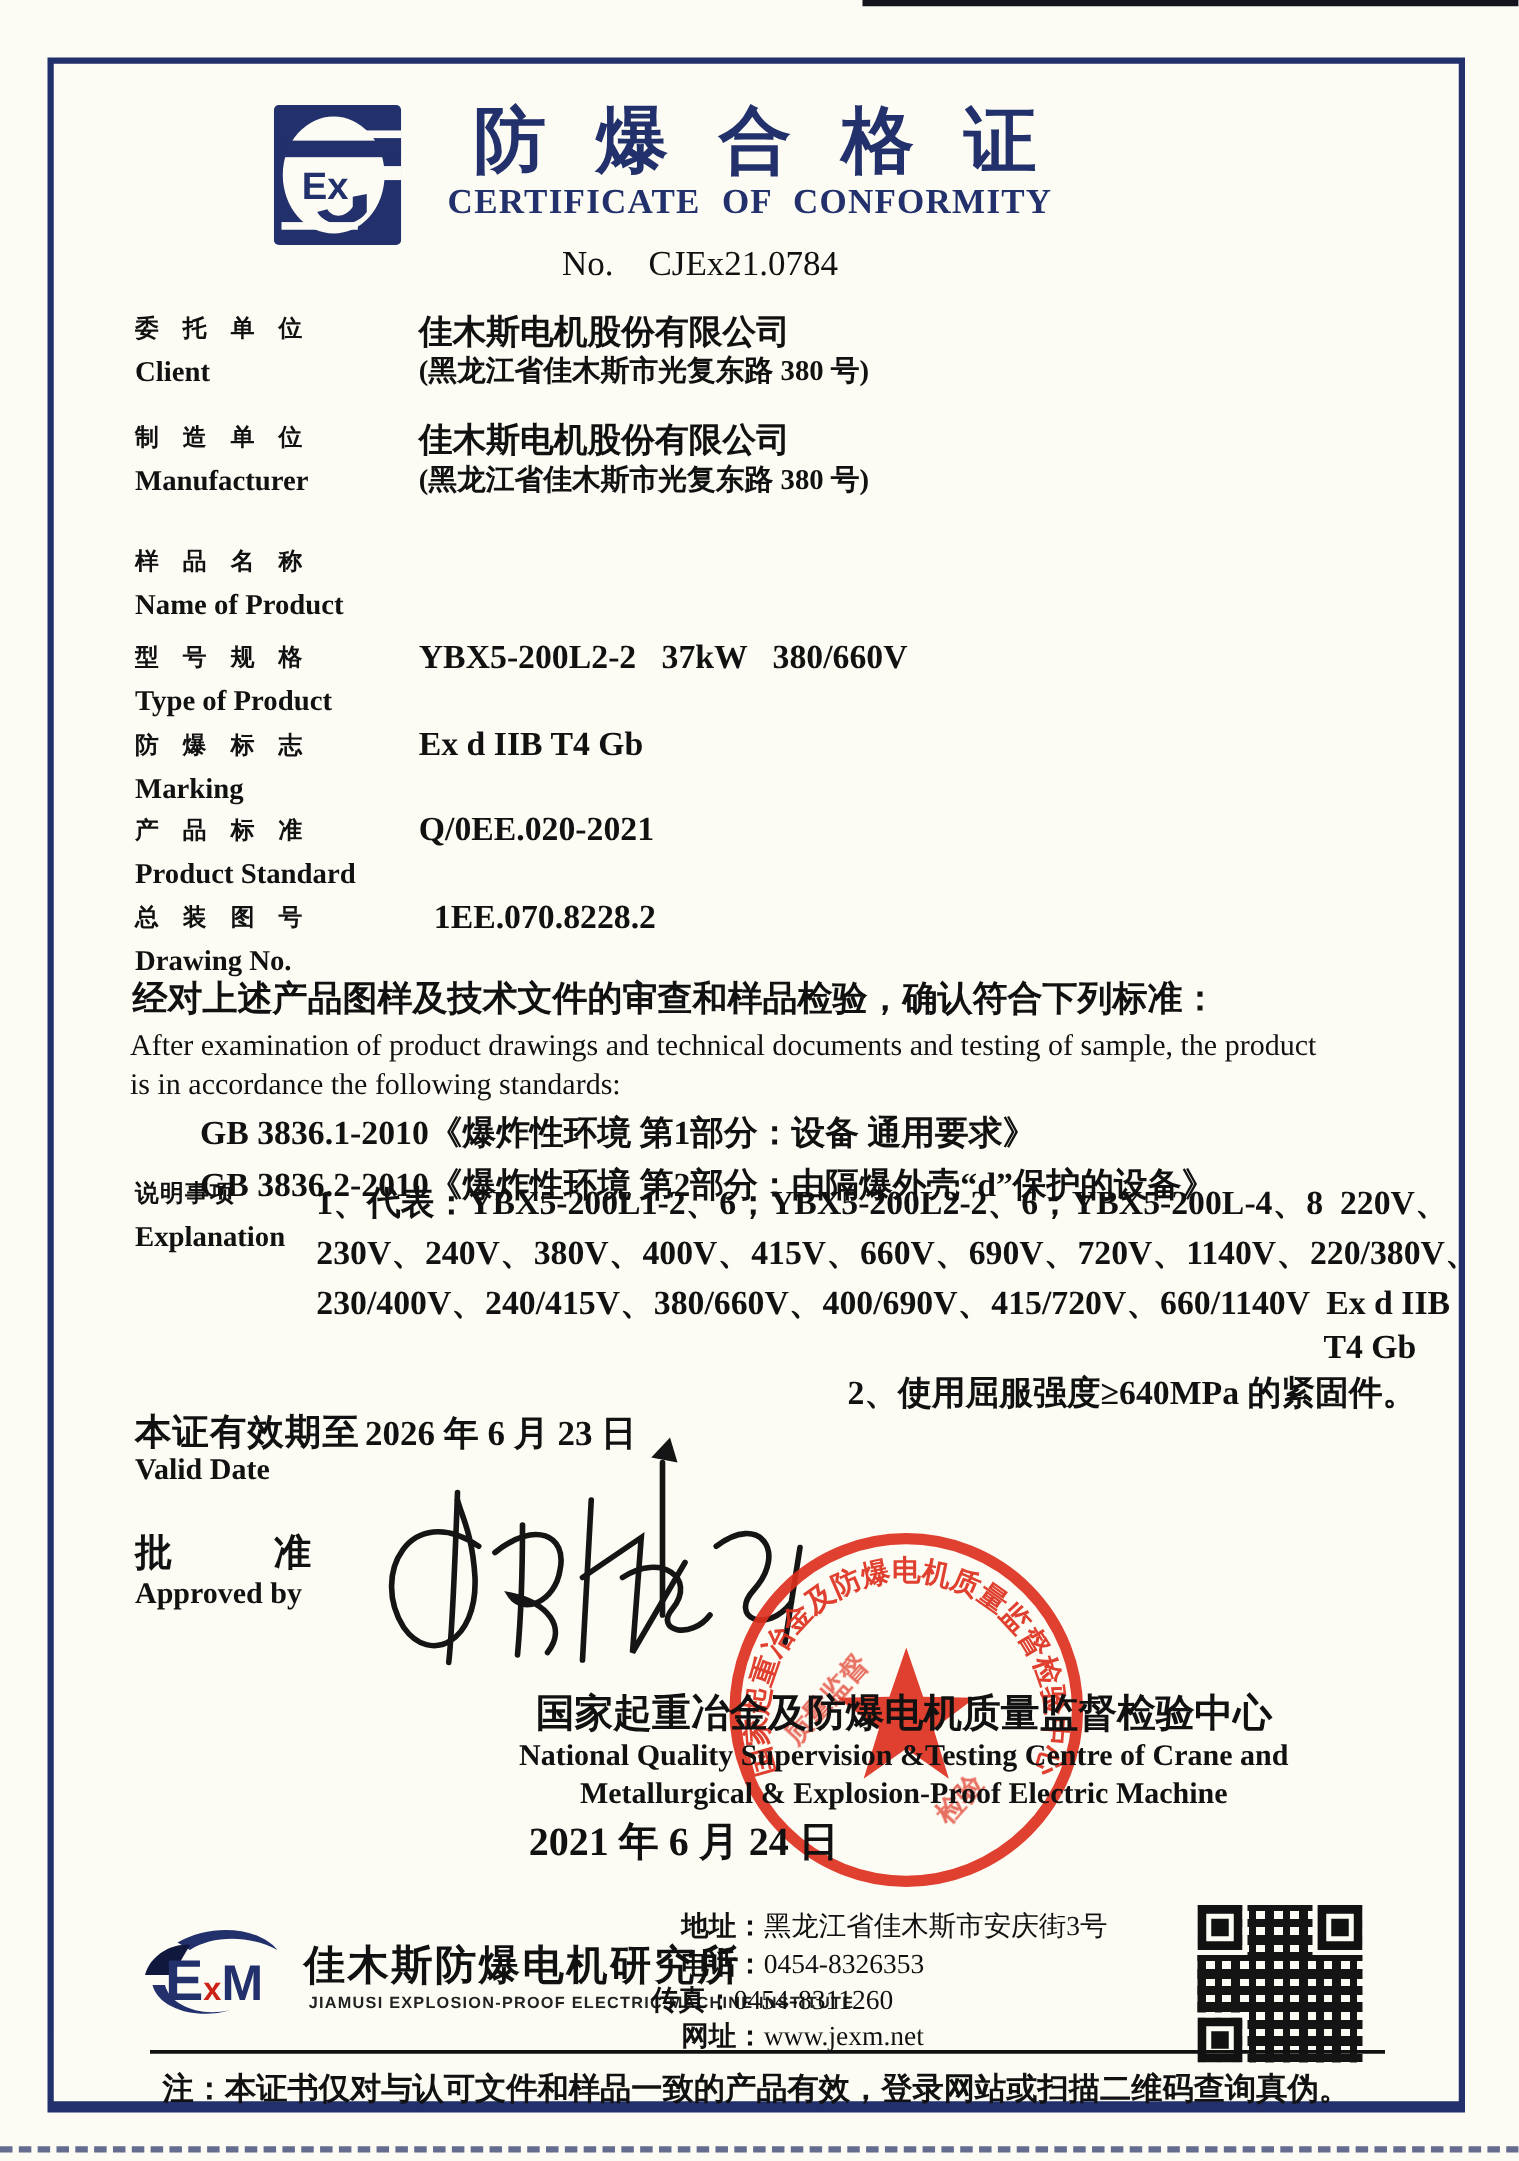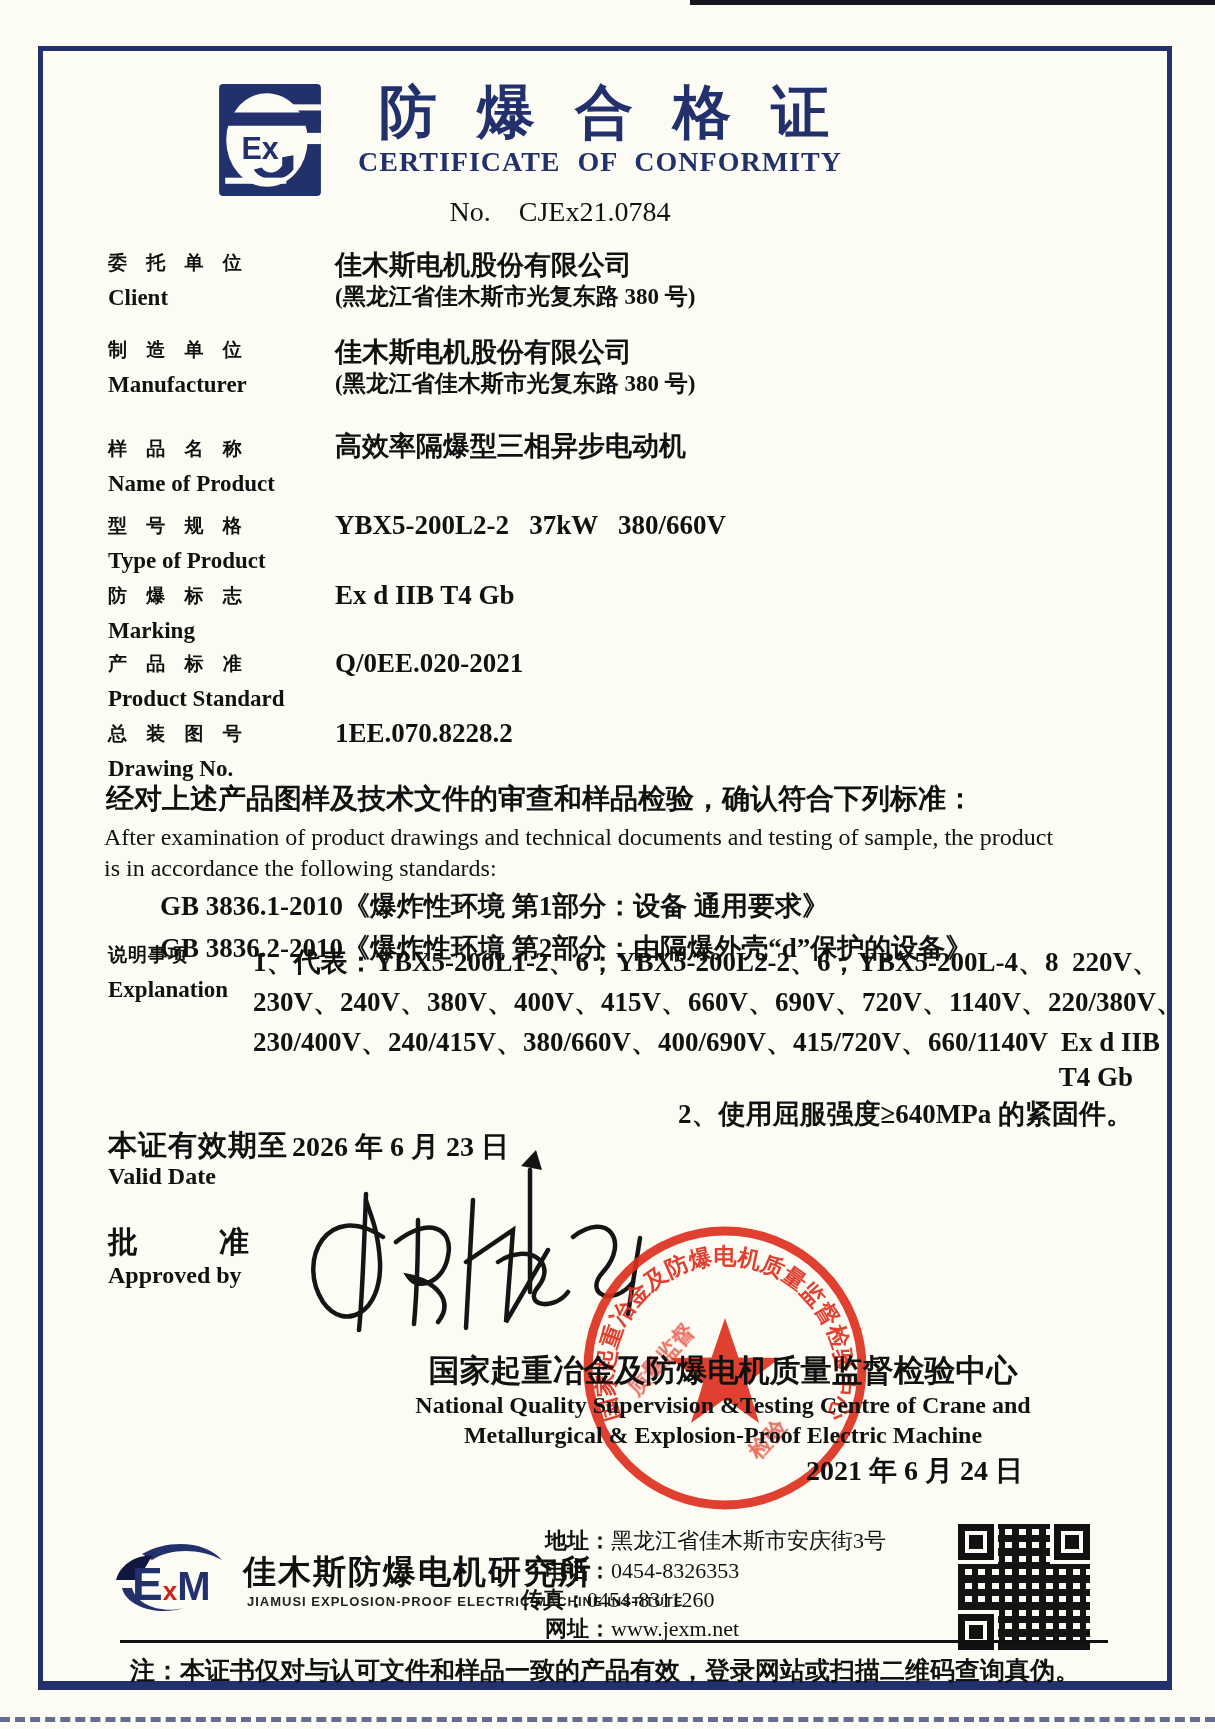--- a/index.html
+++ b/index.html
@@ -28,21 +28,21 @@
            font-family:"Liberation Sans","DejaVu Sans",sans-serif;}
   .stmt-en{left:104px;width:1030px;font-size:24px;}
   .std{left:160px;width:960px;font-size:27px;font-weight:600;}
   .expl-line{left:253px;width:880px;font-size:27px;font-weight:600;white-space:pre;text-align:right;}
 
   .sig-svg{left:268px;top:1142px;}
   .stamp{left:575px;top:1218px;opacity:.92;}
   .issuer-cn{left:423px;top:1350px;width:600px;text-align:center;font-size:31px;font-weight:bold;
              font-family:"Liberation Sans","DejaVu Sans",sans-serif;}
   .issuer-en{left:393px;width:660px;text-align:center;font-size:24px;font-weight:bold;}
-  .issuer-date{left:423px;top:1452px;width:600px;text-align:right;font-size:28px;font-weight:600;}
+  .issuer-date{left:423px;top:1452px;width:600px;text-align:left;font-size:32px;font-weight:600;}
 
   .inst-cn{left:243px;top:1550px;font-size:33px;font-weight:bold;letter-spacing:2px;
            font-family:"Liberation Sans","DejaVu Sans",sans-serif;}
   .inst-en{left:247px;top:1594px;font-size:13px;font-weight:bold;letter-spacing:1px;color:#222;
            font-family:"Liberation Sans","DejaVu Sans",sans-serif;}
   .contact-row{font-size:22px;font-family:Liberation Serif, serif;}
   .contact-row .clabel{font-weight:bold;}
   .hr-line{left:120px;top:1640px;width:988px;height:3px;background:#111;}
   .note-line{left:43px;top:1654px;width:1124px;text-align:center;font-size:25px;font-weight:bold;
              font-family:"Liberation Sans","DejaVu Sans",sans-serif;}
@@ -85,37 +85,36 @@
   <div class="abs fval" style="left:335px;top:247px">佳木斯电机股份有限公司</div>
   <div class="abs fnote" style="left:335px;top:281px">(黑龙江省佳木斯市光复东路 380 号)</div>
 
   <div class="abs lbl-cn" style="left:108px;top:337px">制 造 单 位</div>
   <div class="abs lbl-en" style="left:108px;top:372px">Manufacturer</div>
   <div class="abs fval" style="left:335px;top:334px">佳木斯电机股份有限公司</div>
   <div class="abs fnote" style="left:335px;top:368px">(黑龙江省佳木斯市光复东路 380 号)</div>
 
   <div class="abs lbl-cn" style="left:108px;top:436px">样 品 名 称</div>
   <div class="abs lbl-en" style="left:108px;top:471px">Name of Product</div>
-  <div class="abs fval" style="left:335px;top:428px">高效率隔爆型三相异步电动机</div>
 
   <div class="abs lbl-cn" style="left:108px;top:513px">型 号 规 格</div>
   <div class="abs lbl-en" style="left:108px;top:548px">Type of Product</div>
   <div class="abs fval" style="left:335px;top:510px">YBX5-200L2-2   37kW   380/660V</div>
 
   <div class="abs lbl-cn" style="left:108px;top:583px">防 爆 标 志</div>
   <div class="abs lbl-en" style="left:108px;top:618px">Marking</div>
   <div class="abs fval" style="left:335px;top:580px">Ex d IIB T4 Gb</div>
 
   <div class="abs lbl-cn" style="left:108px;top:651px">产 品 标 准</div>
   <div class="abs lbl-en" style="left:108px;top:686px">Product Standard</div>
   <div class="abs fval" style="left:335px;top:648px">Q/0EE.020-2021</div>
 
   <div class="abs lbl-cn" style="left:108px;top:721px">总 装 图 号</div>
   <div class="abs lbl-en" style="left:108px;top:756px">Drawing No.</div>
-  <div class="abs fval" style="left:335px;top:718px">1EE.070.8228.2</div>
+  <div class="abs fval" style="left:347px;top:718px">1EE.070.8228.2</div>
 
   <div class="abs stmt-cn">经对上述产品图样及技术文件的审查和样品检验，确认符合下列标准：</div>
   <div class="abs stmt-en" style="top:824px">After examination of product drawings and technical documents and testing of sample, the product</div>
   <div class="abs stmt-en" style="top:855px">is in accordance the following standards:</div>
   <div class="abs std" style="top:888px">GB 3836.1-2010《爆炸性环境 第1部分：设备 通用要求》</div>
   <div class="abs std" style="top:930px">GB 3836.2-2010《爆炸性环境 第2部分：由隔爆外壳“d”保护的设备》</div>
 
   <div class="abs lbl-cn" style="left:108px;top:942px;letter-spacing:1px">说明事项</div>
   <div class="abs lbl-en" style="left:108px;top:977px">Explanation</div>
   <div class="abs expl-line" style="top:944px">1、代表：YBX5-200L1-2、6；YBX5-200L2-2、6；YBX5-200L-4、8  220V、</div>

